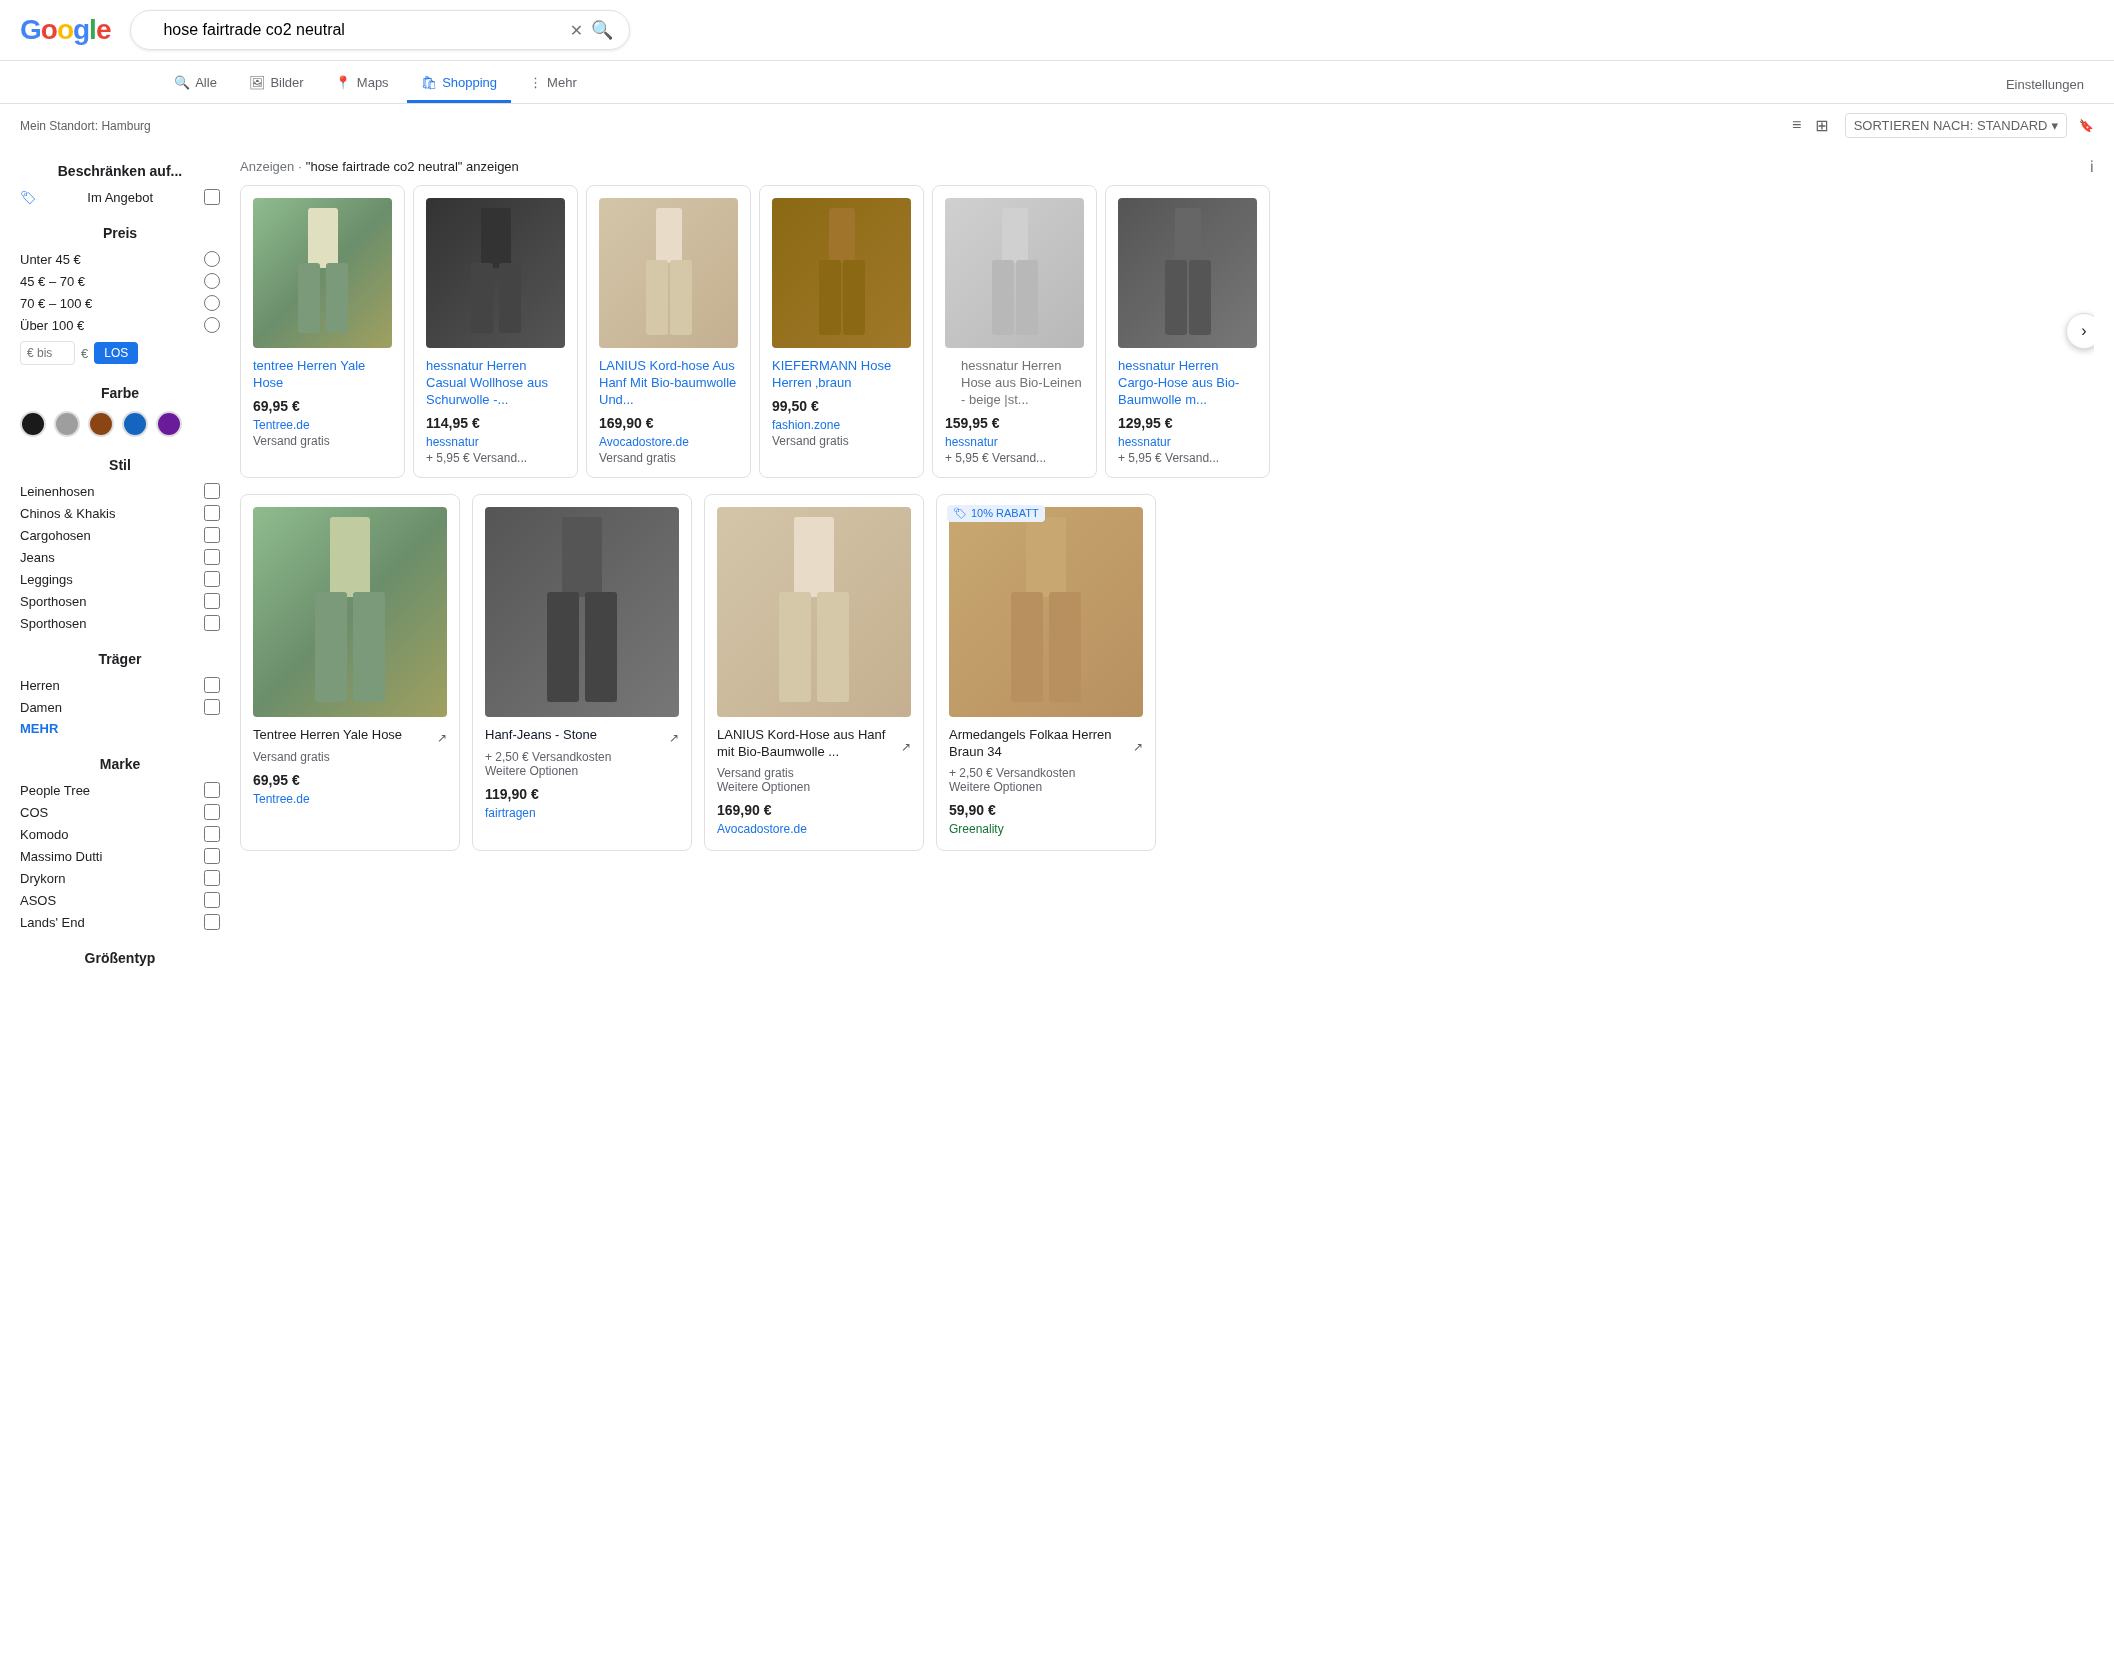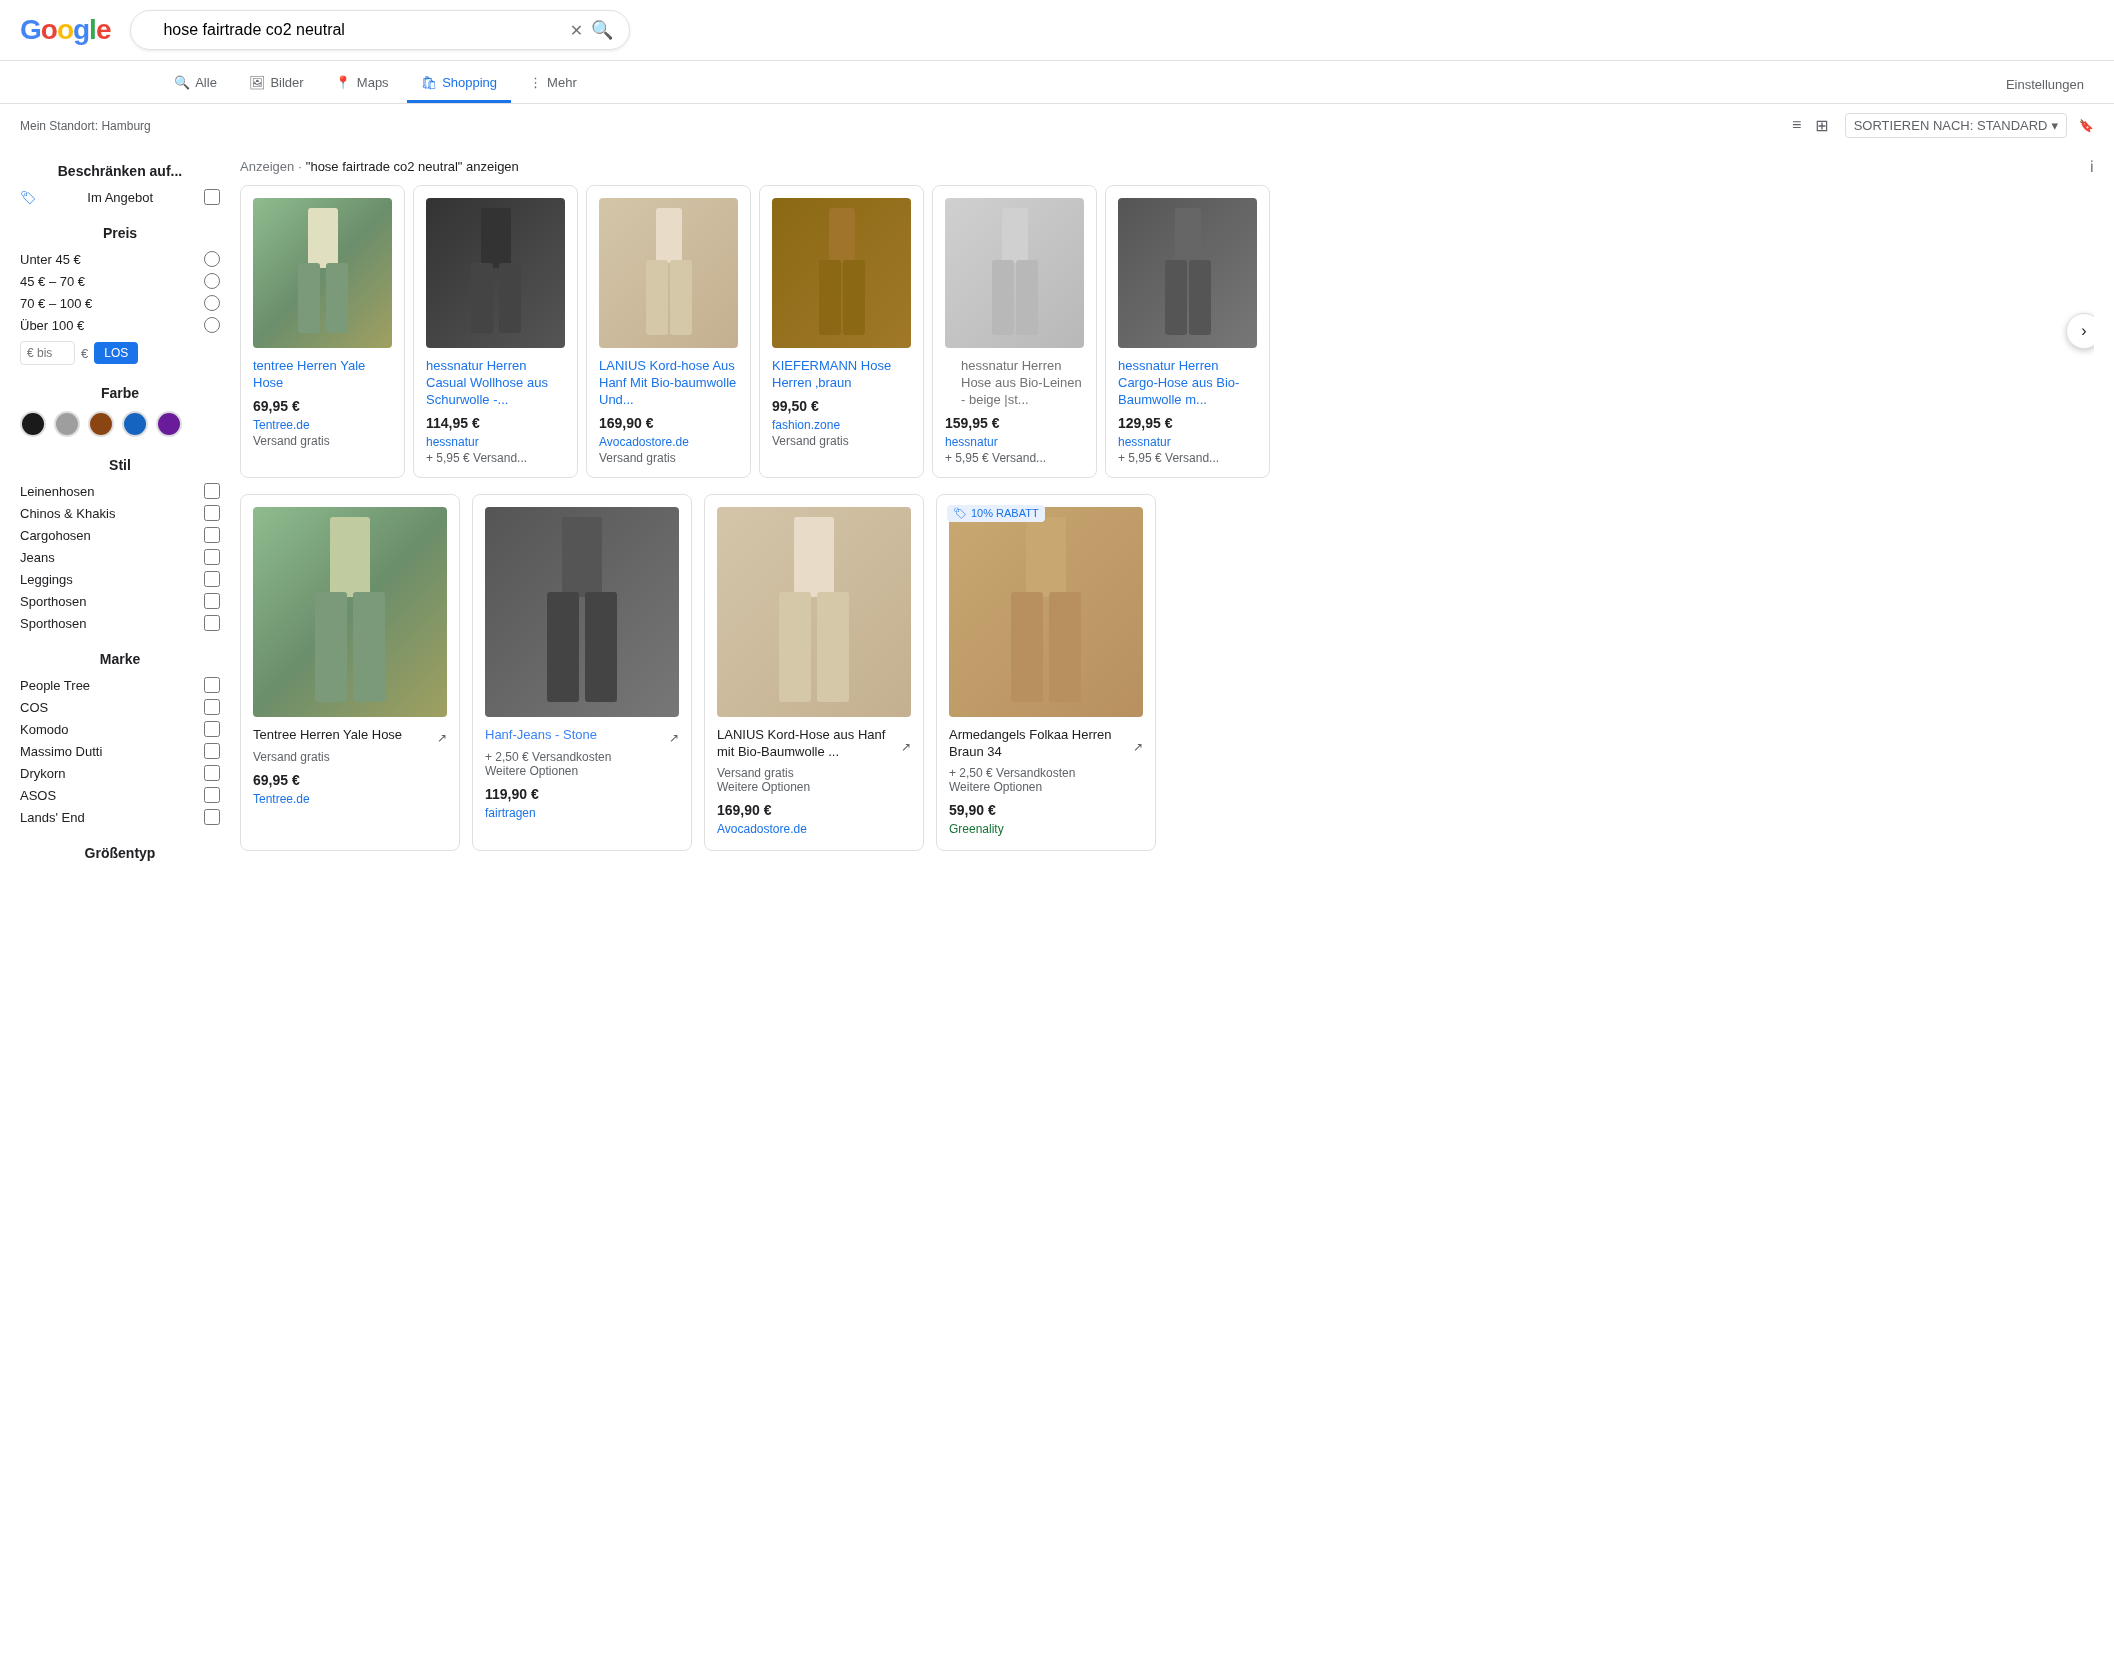--- a/index.html
+++ b/index.html
@@ -229,20 +229,32 @@
       <div class="filter-item">
         <label>Sporthosen</label>
         <input type="checkbox" class="filter-checkbox" style="">
       </div>
       <div class="filter-item">
         <label>Sporthosen</label>
         <input type="checkbox" class="filter-checkbox" style="">
       </div>
     </div>
 
+    <div class="sidebar-section">
+      <div class="sidebar-title">Träger</div>
+      <div class="filter-item">
+        <label>Herren</label>
+        <input type="checkbox" class="filter-checkbox" style="">
+      </div>
+      <div class="filter-item">
+        <label>Damen</label>
+        <input type="checkbox" class="filter-checkbox" style="">
+      </div>
+      <div class="mehr-link">MEHR</div>
+    </div>
 
     <div class="sidebar-section">
       <div class="sidebar-title">Marke</div>
       <div class="filter-item">
         <label>People Tree</label>
         <input type="checkbox" class="filter-checkbox" style="">
       </div>
       <div class="filter-item">
         <label>COS</label>
         <input type="checkbox" class="filter-checkbox" style="">
@@ -397,21 +409,21 @@
 
       <div class="product-card-lg">
         <div class="product-img-lg img-darkgray">
           <svg width="90" height="190" viewBox="0 0 90 190">
               <rect x="25" y="0" width="40" height="80" fill="#555" rx="3"></rect>
               <rect x="10" y="75" width="32" height="110" fill="#444" rx="3"></rect>
               <rect x="48" y="75" width="32" height="110" fill="#444" rx="3"></rect>
             </svg>
         </div>
         <div class="ext-link-row">
-          <div class="product-name" style="color:#3b82f6; font-weight:500;">Hanf-Jeans - Stone</div>
+          <div class="product-name" style="color:#0f172a; font-weight:500;">Hanf-Jeans - Stone</div>
           <span class="ext-link">↗</span>
         </div>
         <div class="product-shipping">+ 2,50 € Versandkosten</div>
         <div class="product-shipping">Weitere Optionen</div>
         <div style="margin-top:8px;"></div>
         <div class="product-price">119,90 €</div>
         <div class="product-store" style="color:#1a73e8;">fairtragen</div>
       </div>
 
       <div class="product-card-lg">

